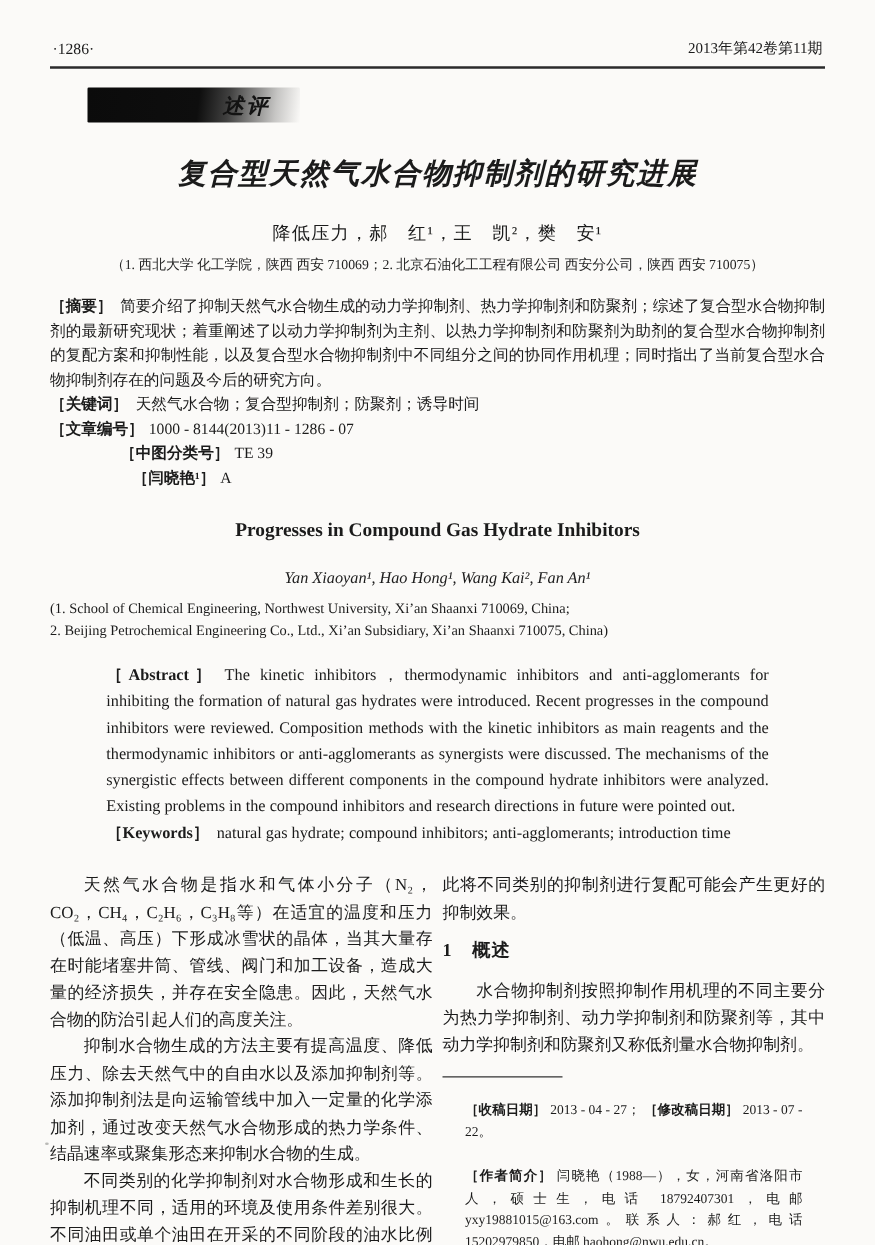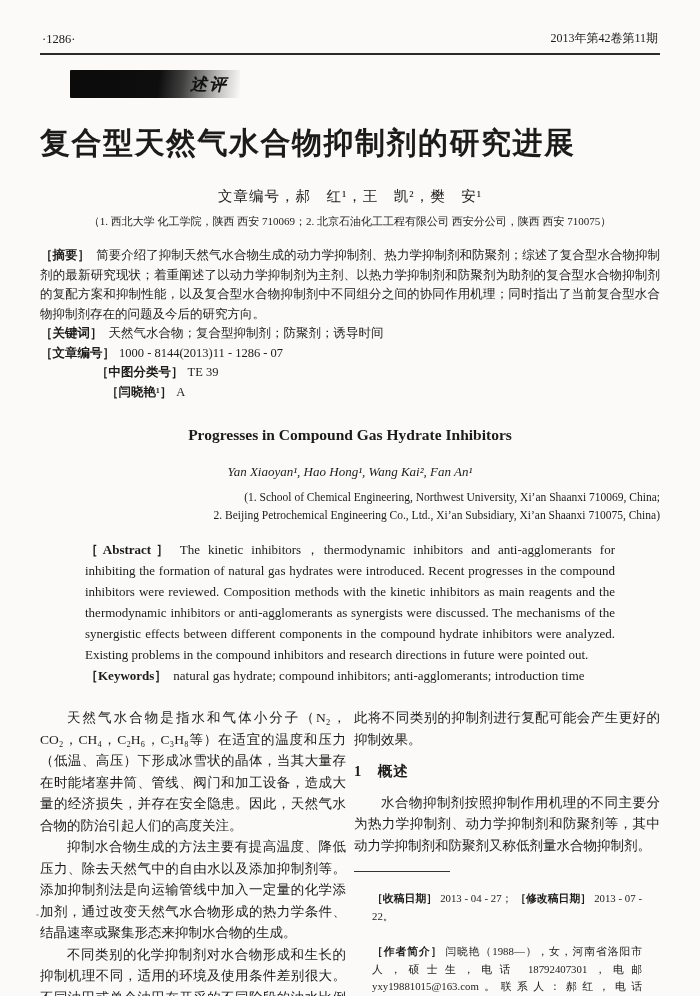--- a/index.html
+++ b/index.html
@@ -22,45 +22,45 @@
   .jen { font-size:11.5px; letter-spacing:0.6px; margin-top:2px; }
   .issue { font-size:12px; padding-bottom:1px; }
 
   
   .banner {
     position:relative; margin:15px 0 0 30px; width:170px; height:28px;
     background:linear-gradient(97deg,#0b0b0b 0%,#0e0e0e 52%,rgba(18,18,18,0.8) 66%,rgba(40,40,40,0.25) 88%,rgba(60,60,60,0) 100%);
     border-radius:1px;
   }
   .banner-label {
-    position:absolute; left:120px; top:3px;
+    position:absolute; left:108px; top:3px;
     font-size:17px; font-weight:bold; font-style:italic; color:#131313; letter-spacing:2px;
     font-family:"Liberation Sans","DejaVu Sans",sans-serif;
   }
 
   
-  .title-cn { margin-top:25px; font-size:30px; font-weight:bold; letter-spacing:1.5px; }
+  .title-cn { margin-top:25px; text-align:center; font-size:23px; font-weight:bold; letter-spacing:1.5px;font-style:italic; }
   .authors-cn { margin-top:23px; text-align:center; font-size:14.5px; letter-spacing:1px; }
   .affil-cn { margin-top:8px; text-align:center; font-size:11px; color:#232323; }
 
   
   .abs-cn { margin-top:17px; font-size:12.5px; line-height:19.5px; text-align:justify; }
   .blabel { font-weight:bold; }
   .abs-cn .blabel { margin-right:6px; }
   .kw-cn { font-size:12.5px; line-height:19.5px; }
   .kw-cn .blabel { margin-right:6px; }
   .meta-line { display:flex; font-size:12.5px; line-height:19.5px;flex-direction:column; }
   .meta-line .blabel { margin-right:4px; }
   .meta-seg2 { margin-left:56px; }
   .meta-seg3 { margin-left:66px; }
 
   
   .title-en { margin-top:24px; text-align:center; font-size:15.5px; font-weight:bold; }
   .authors-en { margin-top:20px; text-align:center; font-size:13px; font-style:italic; }
-  .affil-en { margin-top:9px; text-align:right; font-size:11.5px; line-height:17.5px; }
+  .affil-en { margin-top:9px; text-align:left; font-size:11.5px; line-height:17.5px; }
   .abs-en { margin:15px 45px 0 45px; font-size:13px; line-height:21px; text-align:justify; }
   .abs-en .blabel { margin-right:6px; }
   .kw-en { margin:0 45px; font-size:13px; line-height:21px; }
   .kw-en .blabel { margin-right:6px; }
 
   
   .body-cols { display:flex; gap:8px; margin-top:21px; }
   .col { width:306px; font-size:13.5px; line-height:21.5px; text-align:justify; }
   .col p.ind { text-indent:2em; }
   .sec-heading { font-size:14.5px; letter-spacing:1px; margin:11px 0 9px 0; }
@@ -83,21 +83,21 @@
     <div class="jheader">
       <div class="pageno">·1286·</div>
       <div class="issue">2013年第42卷第11期</div>
     </div>
 
     <div class="banner">
       <span class="banner-label">述评</span>
     </div>
 
     <h1 class="title-cn">复合型天然气水合物抑制剂的研究进展</h1>
-    <div class="authors-cn">文章编号，郝　红¹，王　凯²，樊　安¹</div>
+    <div class="authors-cn">降低压力，郝　红¹，王　凯²，樊　安¹</div>
     <div class="affil-cn">（1. 西北大学 化工学院，陕西 西安 710069；2. 北京石油化工工程有限公司 西安分公司，陕西 西安 710075）</div>
 
     <p class="abs-cn"><span class="blabel">［摘要］</span><span>简要介绍了抑制天然气水合物生成的动力学抑制剂、热力学抑制剂和防聚剂；综述了复合型水合物抑制剂的最新研究现状；着重阐述了以动力学抑制剂为主剂、以热力学抑制剂和防聚剂为助剂的复合型水合物抑制剂的复配方案和抑制性能，以及复合型水合物抑制剂中不同组分之间的协同作用机理；同时指出了当前复合型水合物抑制剂存在的问题及今后的研究方向。</span></p>
 
     <p class="kw-cn"><span class="blabel">［关键词］</span><span>天然气水合物；复合型抑制剂；防聚剂；诱导时间</span></p>
 
     <div class="meta-line">
       <span><span class="blabel">［文章编号］</span><span>1000 - 8144(2013)11 - 1286 - 07</span></span>
       <span class="meta-seg2"><span class="blabel">［中图分类号］</span><span>TE 39</span></span>
       <span class="meta-seg3"><span class="blabel">［闫晓艳¹］</span><span>A</span></span>

